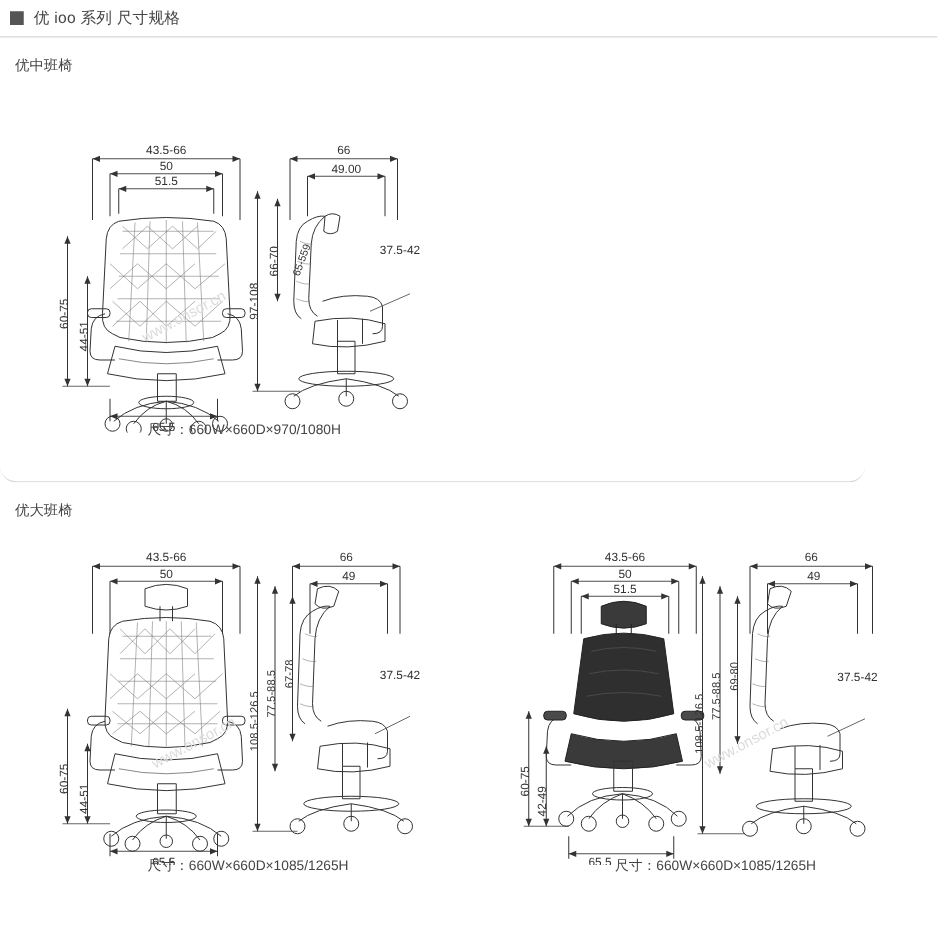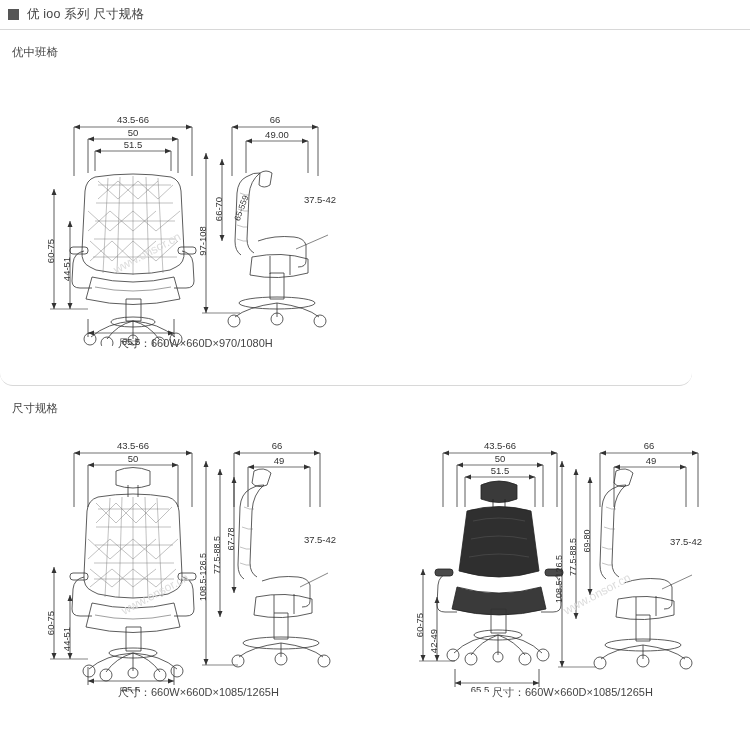--- a/index.html
+++ b/index.html
@@ -197,21 +197,21 @@
         </g>
       </svg>
     </div>
 
     <div class="wm" style="left:110px; top:215px;">www.onsor.cn</div>
 
     <div class="caption" style="left:118px; top:305px;">尺寸：660W×660D×970/1080H</div>
   </div>
 
   <div class="section" id="section-2">
-    <div class="section-label">尺寸规格</div>
+    <div class="section-label">优大班椅</div>
 
     <div class="draw" style="left:40px; top:40px;">
       <svg width="190" height="265" viewBox="0 0 190 265">
         <g stroke="#333" fill="none" stroke-width="0.8">
           <line x1="34" y1="26" x2="34" y2="80"></line>
           <line x1="152" y1="26" x2="152" y2="80"></line>
           <line x1="34" y1="26" x2="152" y2="26" stroke-width="0.7"></line>
           <path d="M34 26 l6 -2.5 v5 z" fill="#333" stroke="none"></path>
           <path d="M152 26 l-6 -2.5 v5 z" fill="#333" stroke="none"></path>
           <line x1="48" y1="38" x2="48" y2="80"></line>

